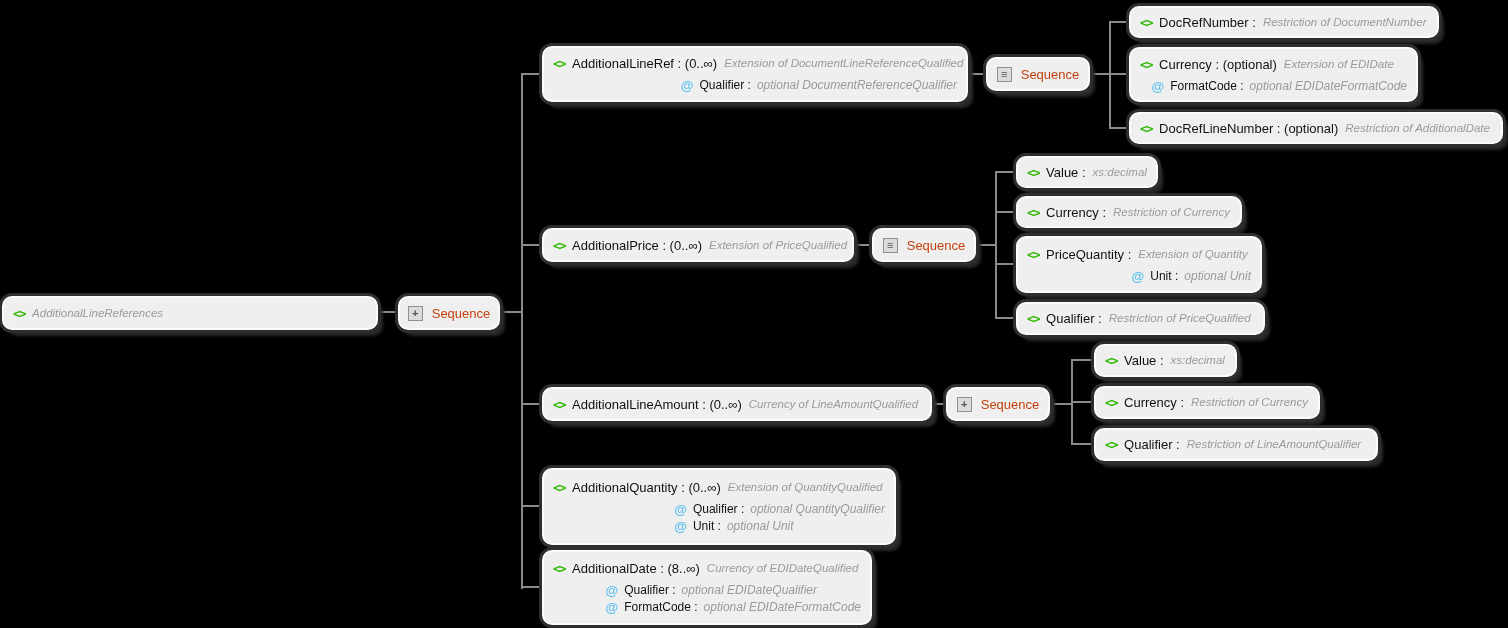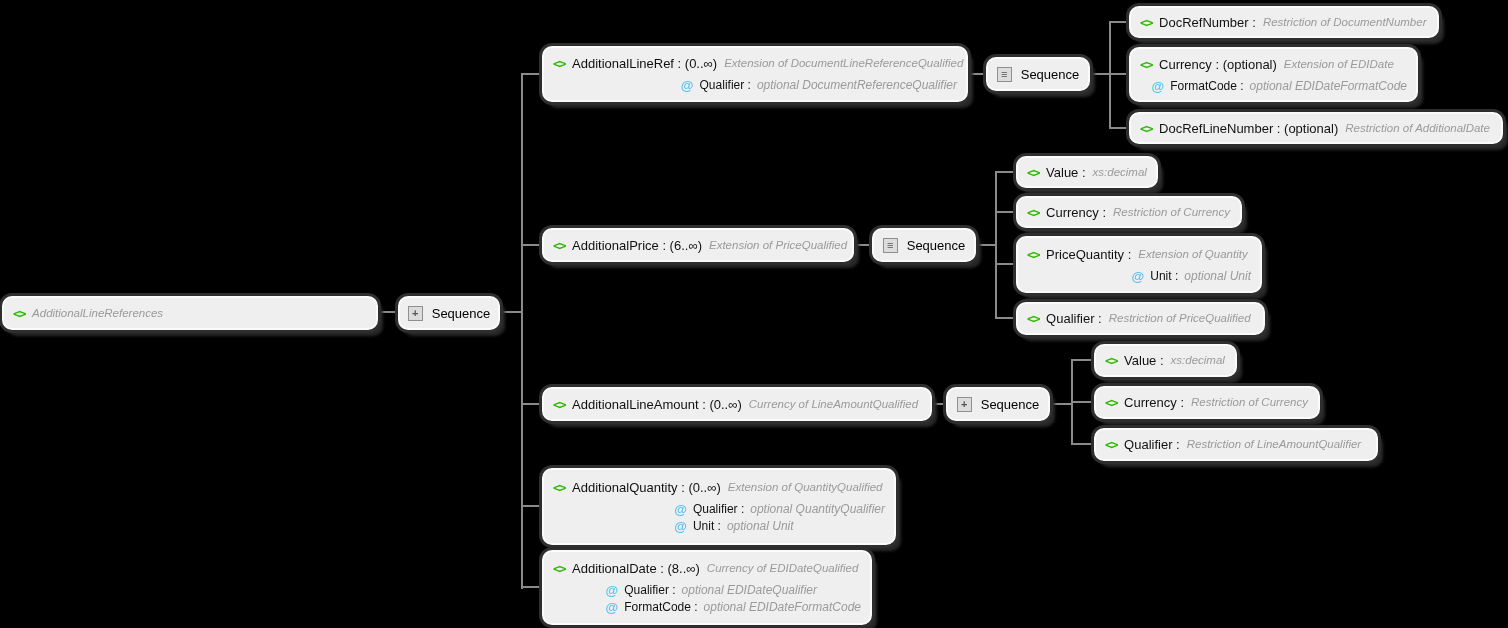--- a/index.html
+++ b/index.html
@@ -14,21 +14,21 @@
   .name{font-size:13px;color:#111;}
   .type{font-size:11.5px;font-style:italic;color:#9a9a9a;text-align:center;}
   .el-icon{color:#2eb800;font-weight:700;font-size:12.5px;letter-spacing:-1.5px;
            font-family:"DejaVu Sans Mono",monospace;}
   .at-icon{color:#5bc0f0;font-weight:700;font-size:13px;}
   .attrs{display:flex;flex-direction:column;align-items:flex-start;align-self:flex-end;margin-top:4px;}
   .attr{line-height:17px;gap:6px;}
   .attr .name{font-size:12px;}
   .attr .type{font-size:12px;font-style:italic;}
   .seq{flex-direction:row;align-items:center;justify-content:center;gap:9px;padding:0 6px;}
-  .seq-label{font-size:13px;color:#000000;}
+  .seq-label{font-size:13px;color:#c2410c;}
   .seq-icon{width:15px;height:15px;box-sizing:border-box;background:#dcdcdc;border:1px solid #8f8f8f;
             display:flex;align-items:center;justify-content:center;color:#555;
             font-size:11px;font-weight:700;line-height:1;flex:0 0 auto;}
   .hline,.vline{position:absolute;background:#8a8a8a;}
   .hline{height:2px;}
   .vline{width:2px;}
 </style>
 </head>
 <body>
 
@@ -122,21 +122,21 @@
     <div class="row">
       <span class="el-icon">&lt;&gt;</span>
       <span class="name">DocRefLineNumber : (optional)</span>
       <span class="type">Restriction of AdditionalDate</span>
     </div>
   </div>
 
   <div class="node" style="left:542px;top:228px;width:312px;height:34px">
     <div class="row">
       <span class="el-icon">&lt;&gt;</span>
-      <span class="name">AdditionalPrice : (6..∞)</span>
+      <span class="name">AdditionalPrice : (0..∞)</span>
       <span class="type">Extension of PriceQualified</span>
     </div>
   </div>
   <div class="node seq" style="left:872px;top:228px;width:104px;height:34px">
     <span class="seq-icon">≡</span>
     <span class="seq-label">Sequence</span>
   </div>
 
   <div class="node" style="left:1016px;top:156px;width:142px;height:32px">
     <div class="row">

